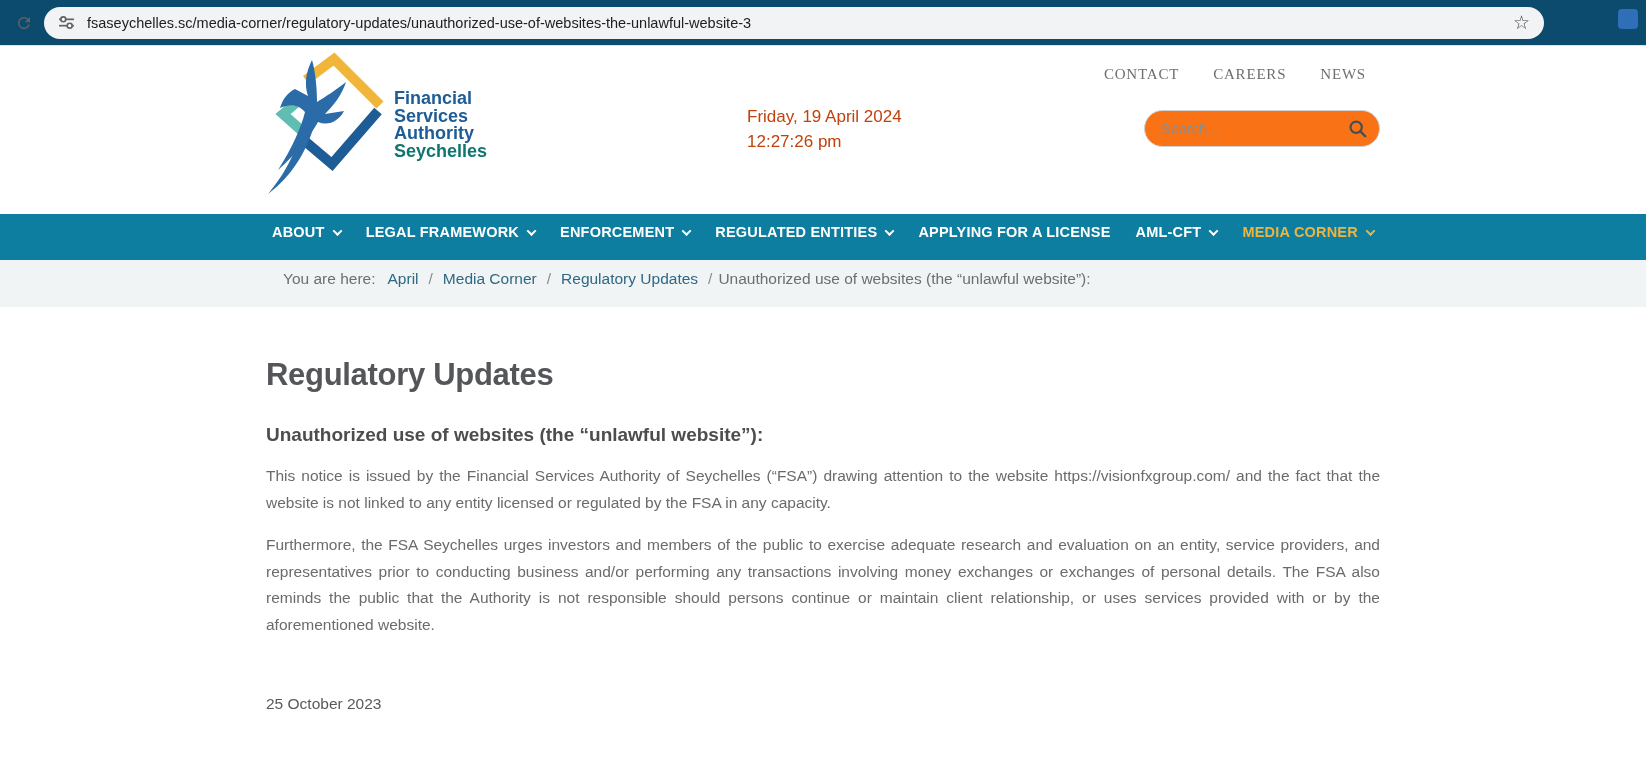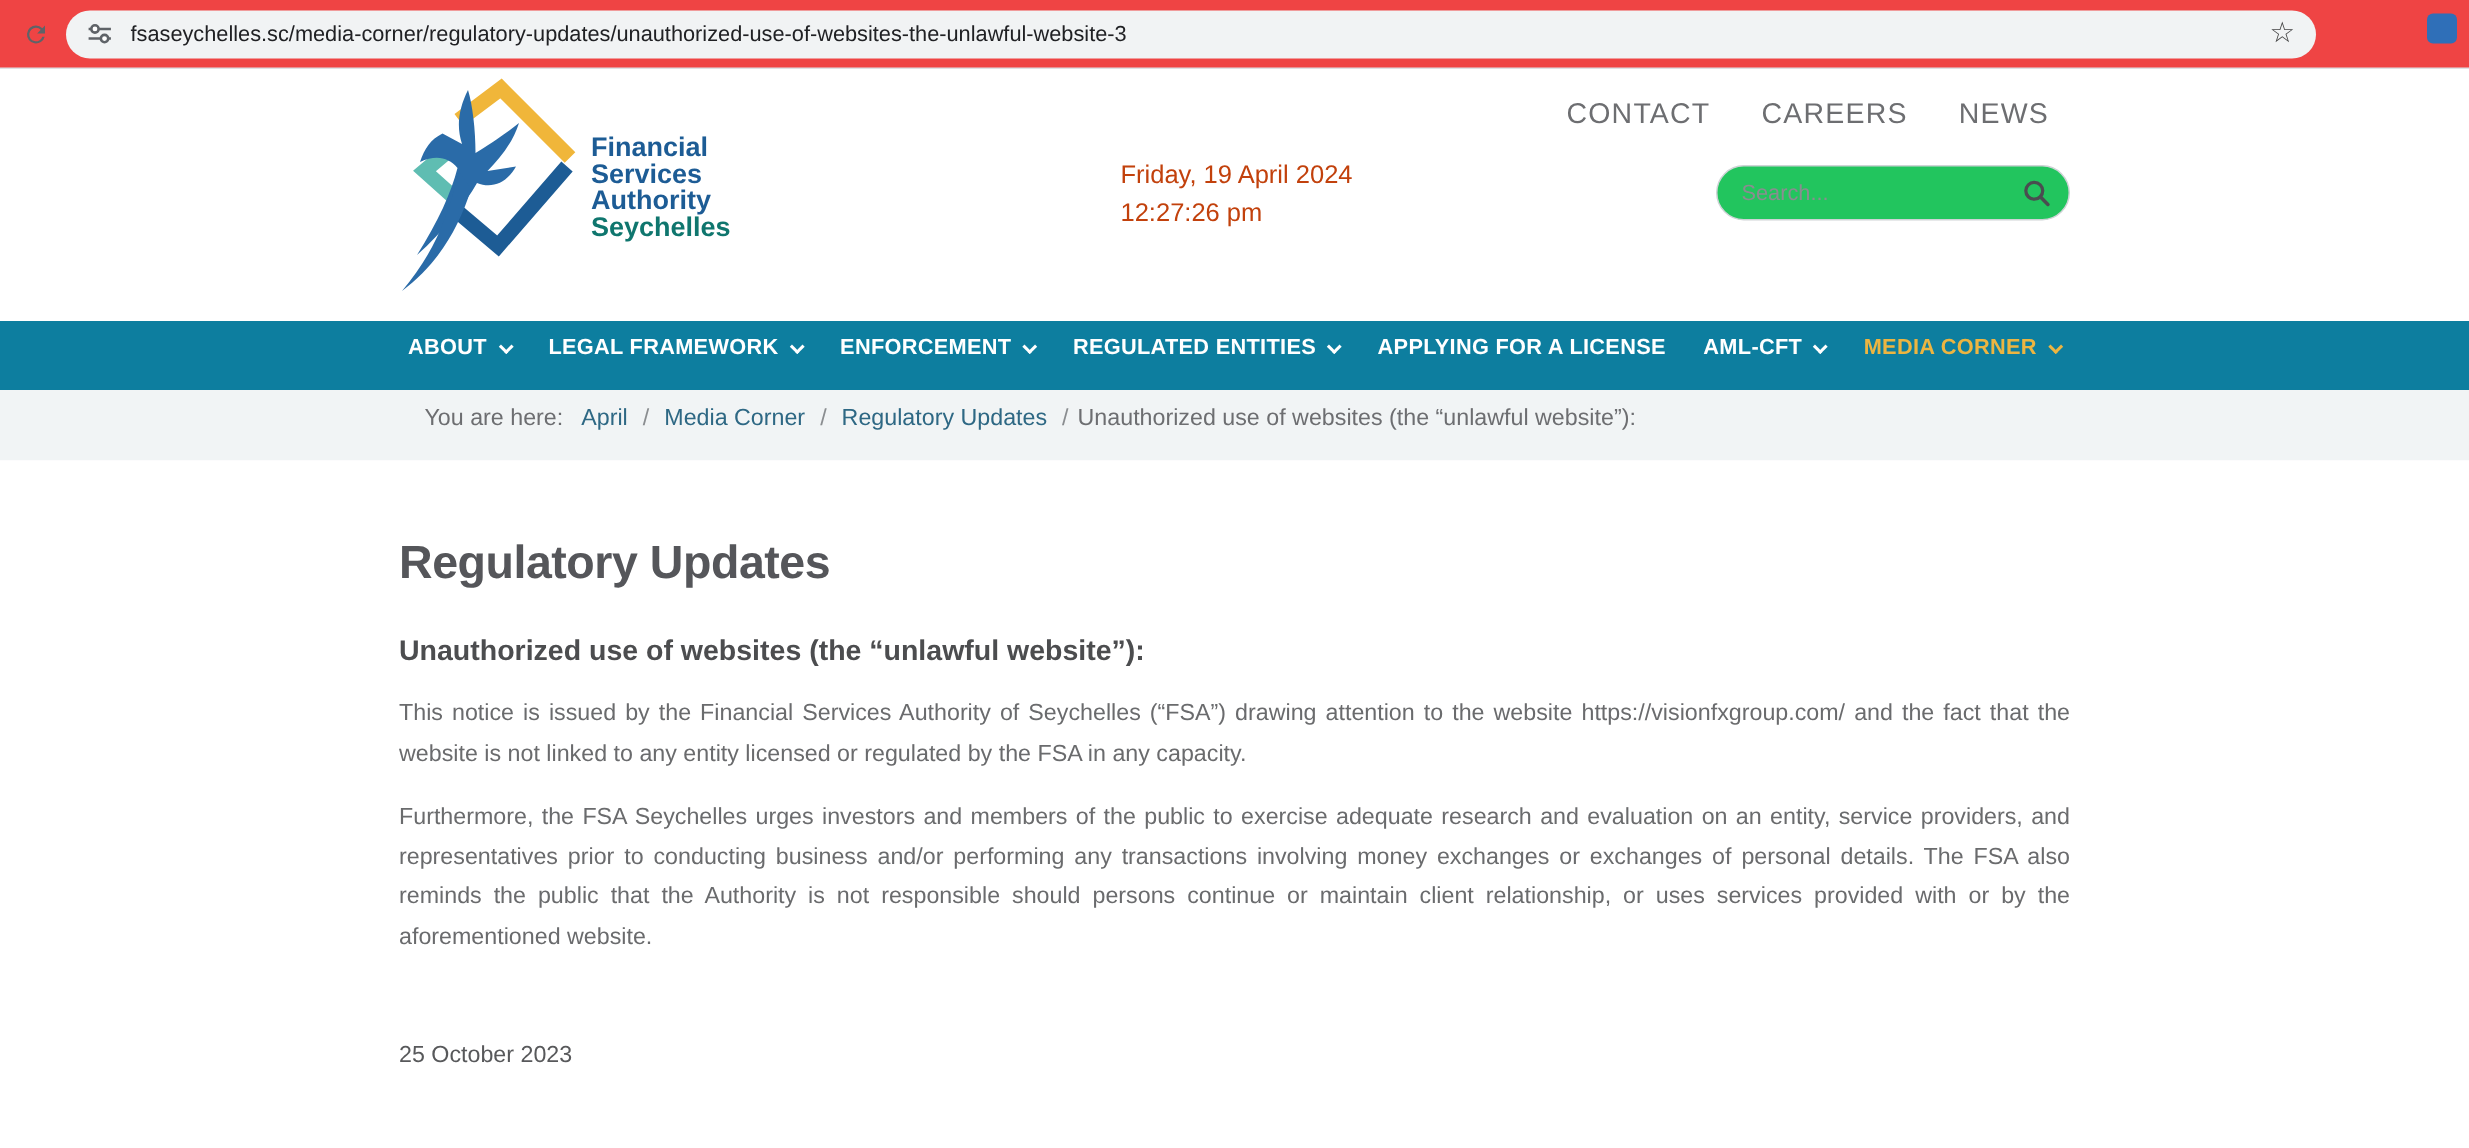--- a/index.html
+++ b/index.html
@@ -1,20 +1,20 @@
 <!DOCTYPE html>
 <html><head>
 <meta charset="utf-8">
 <style>
   * { margin:0; padding:0; box-sizing:border-box; }
   html,body { width:1646px; height:765px; overflow:hidden; background:#fff;
               font-family:"Liberation Sans", sans-serif; }
 
   
-  .chrome { height:46px; background:#ef4444; border-bottom:1px solid #dfe1e5;
+  .chrome { height:46px; background:#0c4a6e; border-bottom:1px solid #dfe1e5;
             display:flex; align-items:center; padding:0 10px; position:relative; }
   .chrome .reload { width:28px; height:28px; border:none; background:transparent;
                     display:flex; align-items:center; justify-content:center; cursor:pointer; }
   .url-bar { flex:0 0 auto; width:1500px; height:32px; background:#f1f3f4; border-radius:16px;
              display:flex; align-items:center; padding:0 14px; margin-left:6px; }
   .url-text { flex:1; font-size:14.5px; color:#202124; white-space:nowrap; overflow:hidden;
               margin-left:12px; }
   .star { font-size:19px; color:#444; line-height:1; margin-left:10px; cursor:pointer; }
   .ext-icon { position:absolute; right:8px; top:9px; width:20px; height:20px;
               border-radius:4px; background:#2f6fb8; }
@@ -26,24 +26,24 @@
   header { height:168px; background:#fff; }
   .header-inner { height:168px; }
   .logo { position:absolute; left:0; top:6px; display:flex; align-items:flex-start;
           cursor:pointer; }
   .logo-text { margin-left:10px; padding-top:38px; }
   .logo-text .l { font-weight:bold; font-size:18px; line-height:17.5px; color:#1d5c95; }
   .logo-text .l.gold { color:#0f766e; }
   .datetime { position:absolute; left:481px; top:58px; color:#c2410c; font-size:17px;
               line-height:25px; }
   .toplinks { position:absolute; right:14px; top:20px; display:flex; gap:34px; }
-  .toplinks a { color:#6d6e71; font-size:19px; letter-spacing:.8px; text-decoration:none;
-                cursor:pointer; }
+  .toplinks a { color:#6d6e71; font-size:15px; letter-spacing:.8px; text-decoration:none;
+                cursor:pointer;font-family:Liberation Serif, serif; }
   .searchbox { position:absolute; right:0; top:64px; width:236px; height:37px;
-               border:1px solid #cfd3d6; border-radius:19px; background:#22c55e;
+               border:1px solid #cfd3d6; border-radius:19px; background:#f97316;
                display:flex; align-items:center; padding:0 12px 0 16px; }
   .searchbox input { border:none; outline:none; flex:1; font-size:14.5px; color:#444;
                      background:transparent; font-family:"Liberation Sans",sans-serif; }
   .searchbox input::placeholder { color:#8a8d90; }
   .search-btn { border:none; background:transparent; cursor:pointer; display:flex; }
 
   
   nav.mainnav { height:46px; background:#0d7e9f; }
   .nav-inner { height:36px; display:flex; align-items:center; justify-content:space-between;
                padding:0 6px; }

